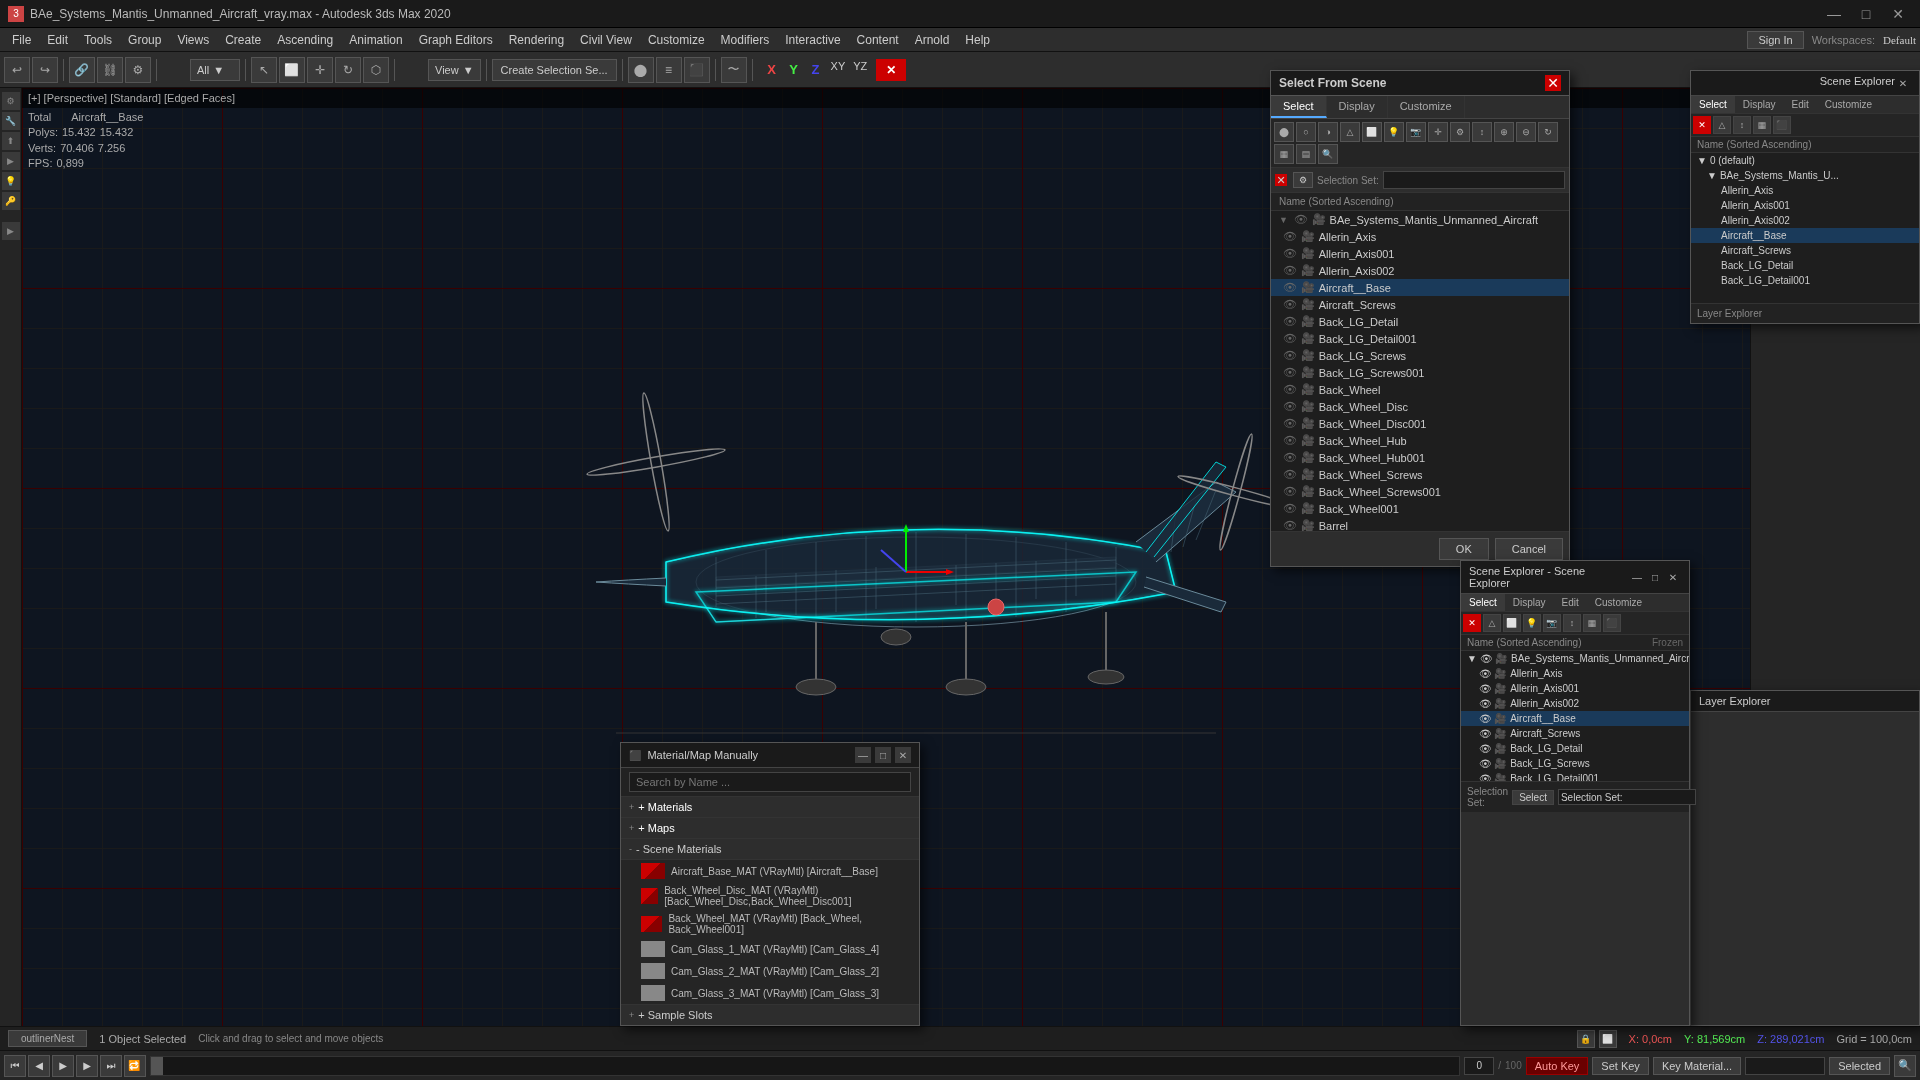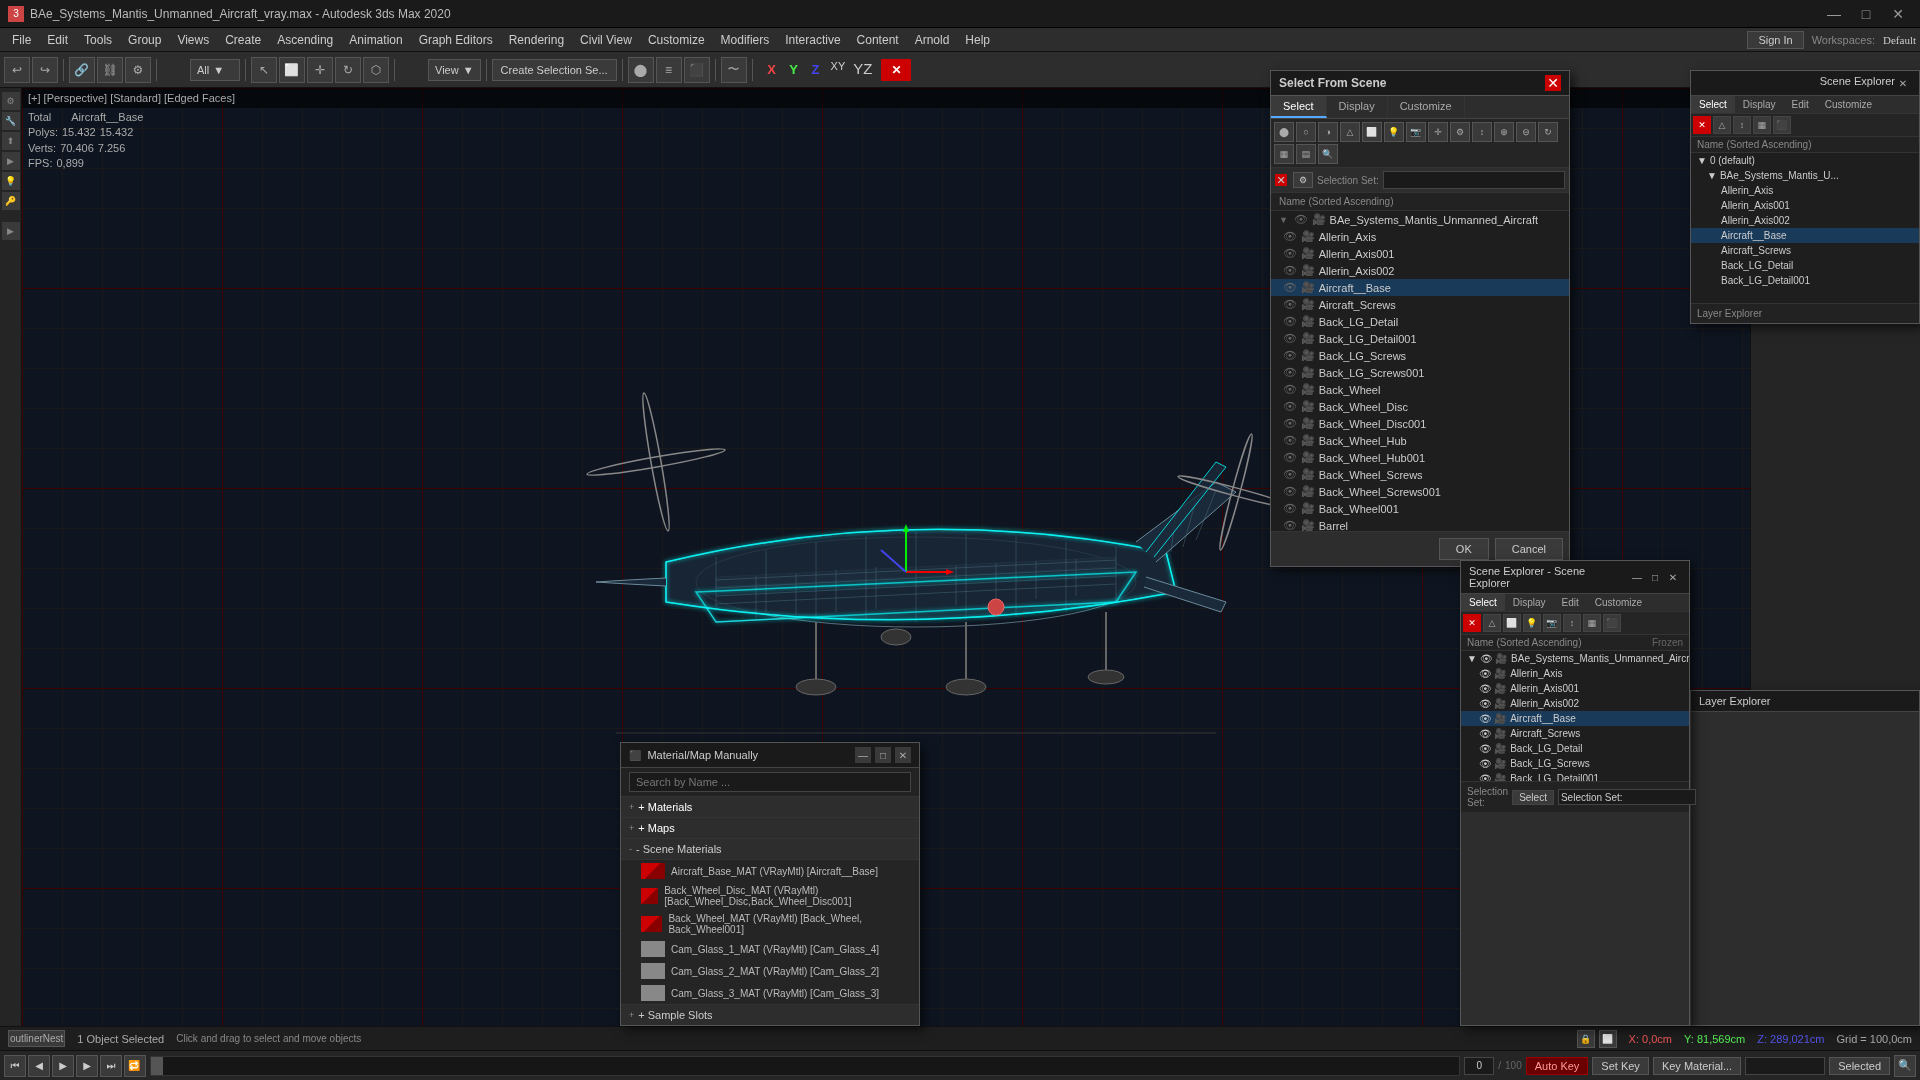--- a/index.html
+++ b/index.html
@@ -247,21 +247,21 @@
   <div class="toolbar-btn">≡</div>
   <div class="toolbar-btn">⬛</div>
   <div class="toolbar-sep"></div>
   <div class="toolbar-btn">〜</div>
   <div class="toolbar-sep"></div>
   <div style="display:flex;gap:2px;margin-left:4px;">
     <span class="axis-btn axis-x">X</span>
     <span class="axis-btn axis-y">Y</span>
     <span class="axis-btn axis-z">Z</span>
     <span style="color:#ccc;font-size:11px;padding:0 3px;">XY</span>
-    <span style="color:#ccc;font-size:15px;padding:0 3px;">YZ</span>
+    <span style="color:#ccc;font-size:11px;padding:0 3px;">YZ</span>
   </div>
   <div style="width:30px;height:22px;background:#c00;display:flex;align-items:center;justify-content:center;color:white;font-size:12px;font-weight:bold;margin-left:4px;cursor:pointer;">✕</div>
 </div>
 
 <div id="main" style="display:flex;height:calc(1080px - 28px - 24px - 36px - 54px);position:relative;">
 
   <div id="left-sidebar">
     <div class="side-btn">⚙</div>
     <div class="side-btn">🔧</div>
     <div class="side-btn">⬆</div>
@@ -829,21 +829,21 @@
 </div>
 
 <div id="layer-explorer">
   <div id="le-header">
     <span id="le-title">Layer Explorer</span>
   </div>
 </div>
 
 <div id="statusbar">
   <div style="display:flex;align-items:center;gap:4px;">
-    <div style="background:#3a3a3a;border:1px solid #555;padding:2px 1px;font-size:10px;color:#aaa;cursor:pointer;">outlinerNest</div>
+    <div style="background:#3a3a3a;border:1px solid #555;padding:2px 12px;font-size:10px;color:#aaa;cursor:pointer;">outlinerNest</div>
   </div>
   <div style="display:flex;align-items:center;gap:6px;">
     <span>1 Object Selected</span>
   </div>
   <div style="color:#888;font-size:10px;">Click and drag to select and move objects</div>
 
   <div style="display:flex;align-items:center;gap:4px;margin-left:auto;">
     <div style="width:18px;height:18px;background:#3a3a3a;border:1px solid #555;display:flex;align-items:center;justify-content:center;cursor:pointer;font-size:9px;">🔒</div>
     <div style="width:18px;height:18px;background:#3a3a3a;border:1px solid #555;display:flex;align-items:center;justify-content:center;cursor:pointer;font-size:9px;">⬜</div>
   </div>

